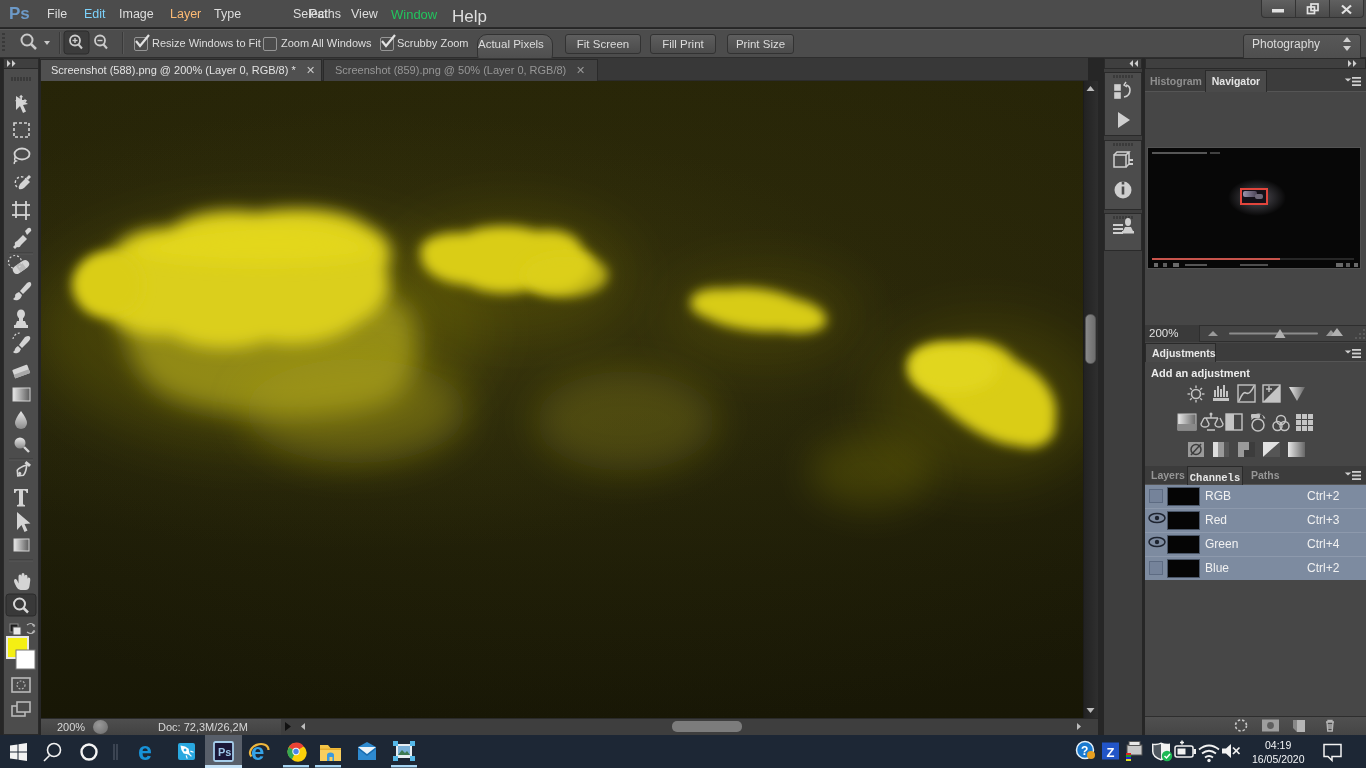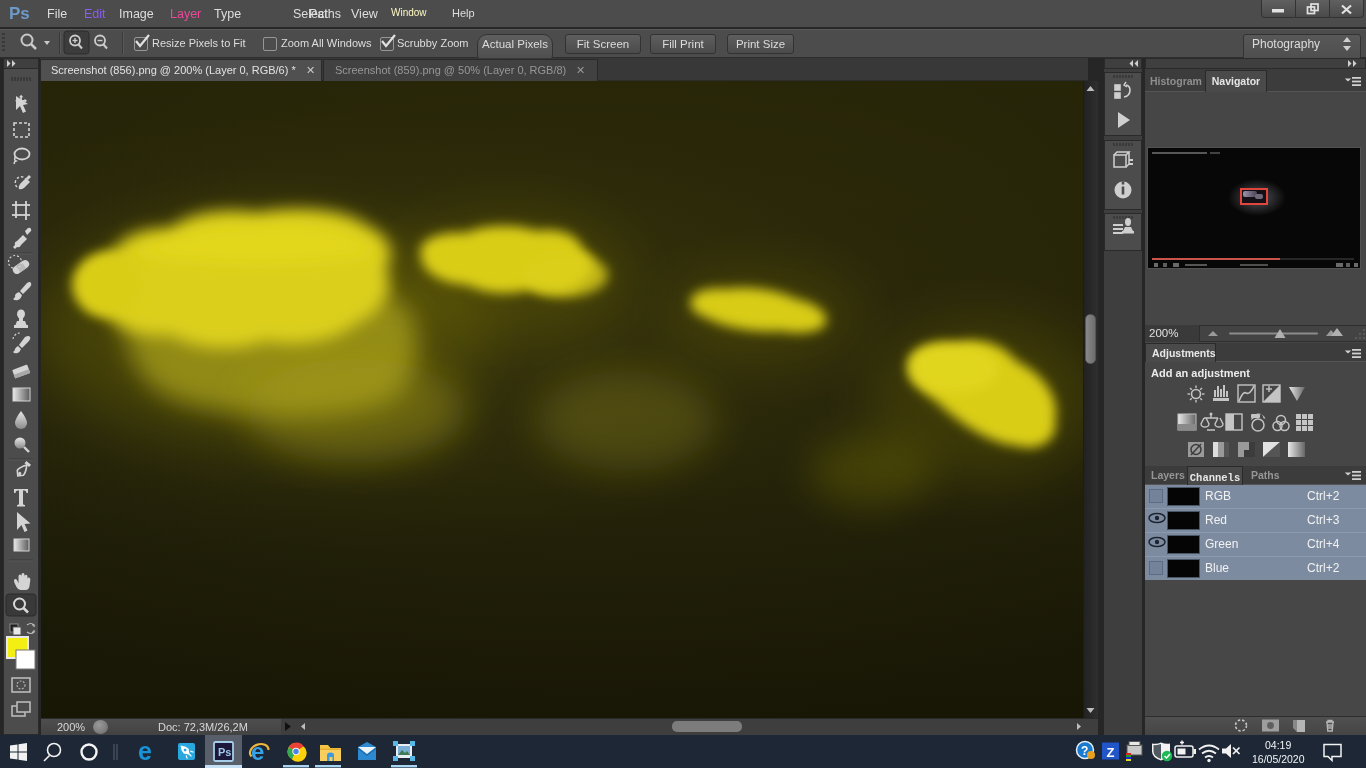--- a/index.html
+++ b/index.html
@@ -8,29 +8,29 @@
   #root { position:relative; width:1366px; height:768px; }
   .abs { position:absolute; }
 </style>
 </head>
 <body>
 <div id="root">
 
 <div class="abs" style="left:0;top:0;width:1366px;height:28px;background:#4c4c4c;border-bottom:1px solid#2a2a2a;"></div>
 <div class="abs" style="left:9px;top:4px;color:#6d9ac8;font-size:17px;font-weight:bold;">Ps</div>
 <div class="abs" style="left:47px;top:7px;color:#dedede;font-size:12.5px;">File</div>
-<div class="abs" style="left:84px;top:7px;color:#8b5cf6;font-size:12.5px;">Edit</div>
+<div class="abs" style="left:84px;top:7px;color:#7dd3fc;font-size:12.5px;">Edit</div>
 <div class="abs" style="left:119px;top:7px;color:#dedede;font-size:12.5px;">Image</div>
-<div class="abs" style="left:170px;top:7px;color:#ec4899;font-size:12.5px;">Layer</div>
+<div class="abs" style="left:170px;top:7px;color:#fdba74;font-size:12.5px;">Layer</div>
 <div class="abs" style="left:214px;top:7px;color:#dedede;font-size:12.5px;">Type</div>
 <div class="abs" style="left:256px;top:7px;color:#dedede;font-size:12.5px;margin-left:37px;">Select</div>
 <div class="abs" style="left:309px;top:7px;color:#dedede;font-size:12.5px;">Paths</div>
 <div class="abs" style="left:351px;top:7px;color:#dedede;font-size:12.5px;">View</div>
-<div class="abs" style="left:391px;top:7px;color:#fef9c3;font-size:10px;">Window</div>
-<div class="abs" style="left:452px;top:7px;color:#dedede;font-size:11px;">Help</div>
+<div class="abs" style="left:391px;top:7px;color:#22c55e;font-size:13px;">Window</div>
+<div class="abs" style="left:452px;top:7px;color:#dedede;font-size:17px;">Help</div>
 
 <div class="abs" style="left:1261px;top:0;width:103px;height:18px;display:flex;">
   <div style="flex:1;background:linear-gradient(#606060,#4a4a4a);border:1px solid #333;border-top:none;border-bottom-left-radius:4px;"></div>
   <div style="flex:1;background:linear-gradient(#606060,#4a4a4a);border:1px solid #333;border-top:none;border-left:none;"></div>
   <div style="flex:1;background:linear-gradient(#606060,#4a4a4a);border:1px solid #333;border-top:none;border-left:none;border-bottom-right-radius:4px;"></div>
 </div>
 <svg class="abs" style="left:1261px;top:0;" width="103" height="18" viewBox="0 0 103 18">
   <rect x="11" y="9" width="12" height="3.5" fill="#e2e2e2"></rect>
   <g stroke="#e2e2e2" stroke-width="1.7" fill="none">
     <rect x="46.5" y="7" width="7" height="6.5"></rect>
@@ -69,45 +69,45 @@
   <line x1="97.5" y1="11.5" x2="102.5" y2="11.5" stroke="#cccccc" stroke-width="1.4"></line>
   <line x1="103.5" y1="15.5" x2="107" y2="19.5" stroke="#cccccc" stroke-width="2"></line>
   <line x1="122.5" y1="3" x2="122.5" y2="25" stroke="#3a3a3a"></line>
   <line x1="123.5" y1="3" x2="123.5" y2="25" stroke="#585858"></line>
 </svg>
 
 <div class="abs" style="left:134px;top:37px;width:14px;height:14px;background:#4c4c4c;border:1px solid #969696;border-radius:2px;"></div>
 <svg class="abs" style="left:132px;top:31px;" width="22" height="22">
       <path d="M4 10 l4 5 l9 -11" stroke="#e2e2e2" stroke-width="2.2" fill="none"></path>
     </svg>
-<div class="abs" style="left:152px;top:37px;color:#dedede;font-size:11px;">Resize Pixels to Fit</div>
+<div class="abs" style="left:152px;top:37px;color:#dedede;font-size:11px;">Resize Windows to Fit</div>
 <div class="abs" style="left:263px;top:37px;width:14px;height:14px;background:#4c4c4c;border:1px solid #969696;border-radius:2px;"></div>
 <div class="abs" style="left:281px;top:37px;color:#dedede;font-size:11px;">Zoom All Windows</div>
 <div class="abs" style="left:380px;top:37px;width:14px;height:14px;background:#4c4c4c;border:1px solid #969696;border-radius:2px;"></div>
 <svg class="abs" style="left:378px;top:31px;" width="22" height="22">
       <path d="M4 10 l4 5 l9 -11" stroke="#e2e2e2" stroke-width="2.2" fill="none"></path>
     </svg>
 <div class="abs" style="left:397px;top:37px;color:#dedede;font-size:11px;">Scrubby Zoom</div>
 
-<div class="abs" style="left:477px;top:34px;width:76px;height:31px;background:linear-gradient(#5e5e5e,#4b4b4b);border:1px solid #323232;border-radius:10px;color:#dcdcdc;font-size:11.5px;text-align:center;line-height:18px;">Actual Pixels</div>
+<div class="abs" style="left:477px;top:34px;width:76px;height:31px;background:linear-gradient(#5e5e5e,#4b4b4b);border:1px solid #323232;border-radius:10px;color:#dcdcdc;font-size:11.5px;line-height:18px;">Actual Pixels</div>
 <div class="abs" style="left:565px;top:34px;width:76px;height:20px;background:linear-gradient(#5e5e5e,#4b4b4b);border:1px solid #323232;border-radius:3px;color:#dcdcdc;font-size:11.5px;text-align:center;line-height:18px;">Fit Screen</div>
 <div class="abs" style="left:650px;top:34px;width:66px;height:20px;background:linear-gradient(#5e5e5e,#4b4b4b);border:1px solid #323232;border-radius:3px;color:#dcdcdc;font-size:11.5px;text-align:center;line-height:18px;">Fill Print</div>
 <div class="abs" style="left:727px;top:34px;width:67px;height:20px;background:linear-gradient(#5e5e5e,#4b4b4b);border:1px solid #323232;border-radius:3px;color:#dcdcdc;font-size:11.5px;text-align:center;line-height:18px;">Print Size</div>
 
 <div class="abs" style="left:1243px;top:34px;width:118px;height:36px;background:linear-gradient(#585858,#4a4a4a);border:1px solid #323232;border-radius:3px;color:#dcdcdc;font-size:12px;">
   <span style="position:absolute;left:8px;top:2px;">Photography</span>
 </div>
 <svg class="abs" style="left:1340px;top:36px;" width="14" height="16">
   <path d="M7 1 l4 5 l-8 0 z" fill="#cfcfcf"></path>
       <path d="M7 15 l4 -5 l-8 0 z" fill="#cfcfcf"></path>
 </svg>
 
 <div class="abs" style="left:40px;top:58px;width:1048px;height:23px;background:#383838;border-bottom:1px solid #2c2c2c;"></div>
 <div class="abs" style="left:40px;top:59px;width:282px;height:22px;background:#505050;border:1px solid #2a2a2a;border-bottom:none;color:#e2e2e2;font-size:11px;line-height:21px;">
-  <span style="margin-left:10px;">Screenshot (856).png @ 200% (Layer 0, RGB/6) *</span>
+  <span style="margin-left:10px;">Screenshot (588).png @ 200% (Layer 0, RGB/8) *</span>
   <span style="position:absolute;left:265px;top:0px;color:#c8c8c8;font-size:11px;">✕</span>
 </div>
 <div class="abs" style="left:323px;top:59px;width:275px;height:22px;background:#414141;border:1px solid #2a2a2a;border-bottom:none;color:#979797;font-size:11px;line-height:21px;">
   <span style="margin-left:11px;">Screenshot (859).png @ 50% (Layer 0, RGB/8)</span>
   <span style="position:absolute;left:252px;top:0px;font-size:11px;">✕</span>
 </div>
 
 <div class="abs" style="left:3px;top:58px;width:36px;height:11px;background:#3f3f3f;border:1px solid #2a2a2a;"></div>
 <svg class="abs" style="left:3px;top:58px;" width="36" height="11">
       <g fill="#cfcfcf">

